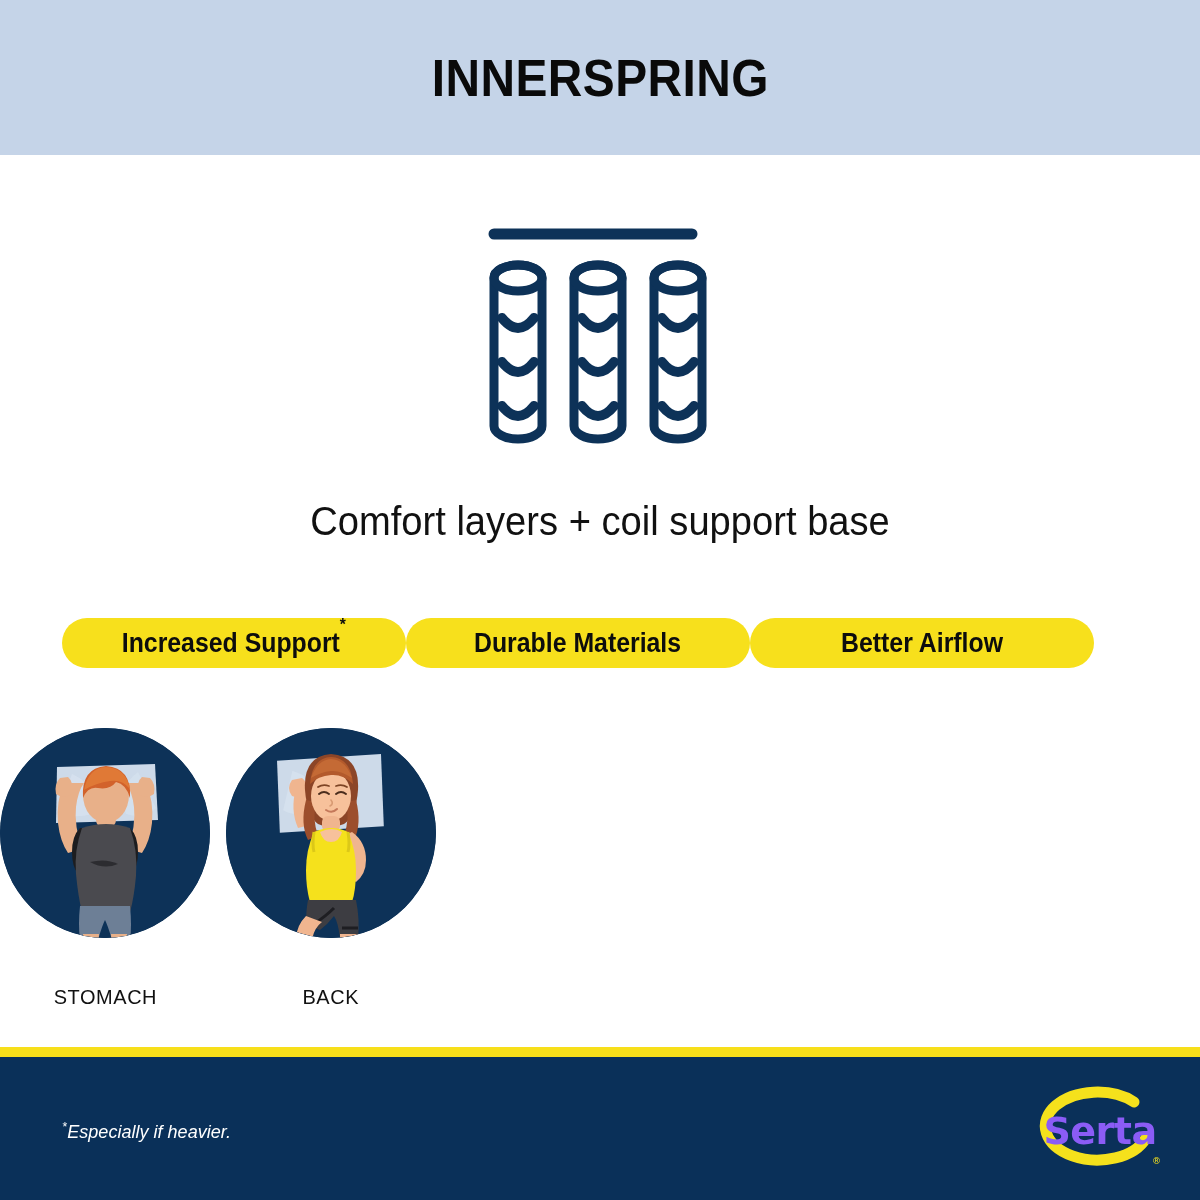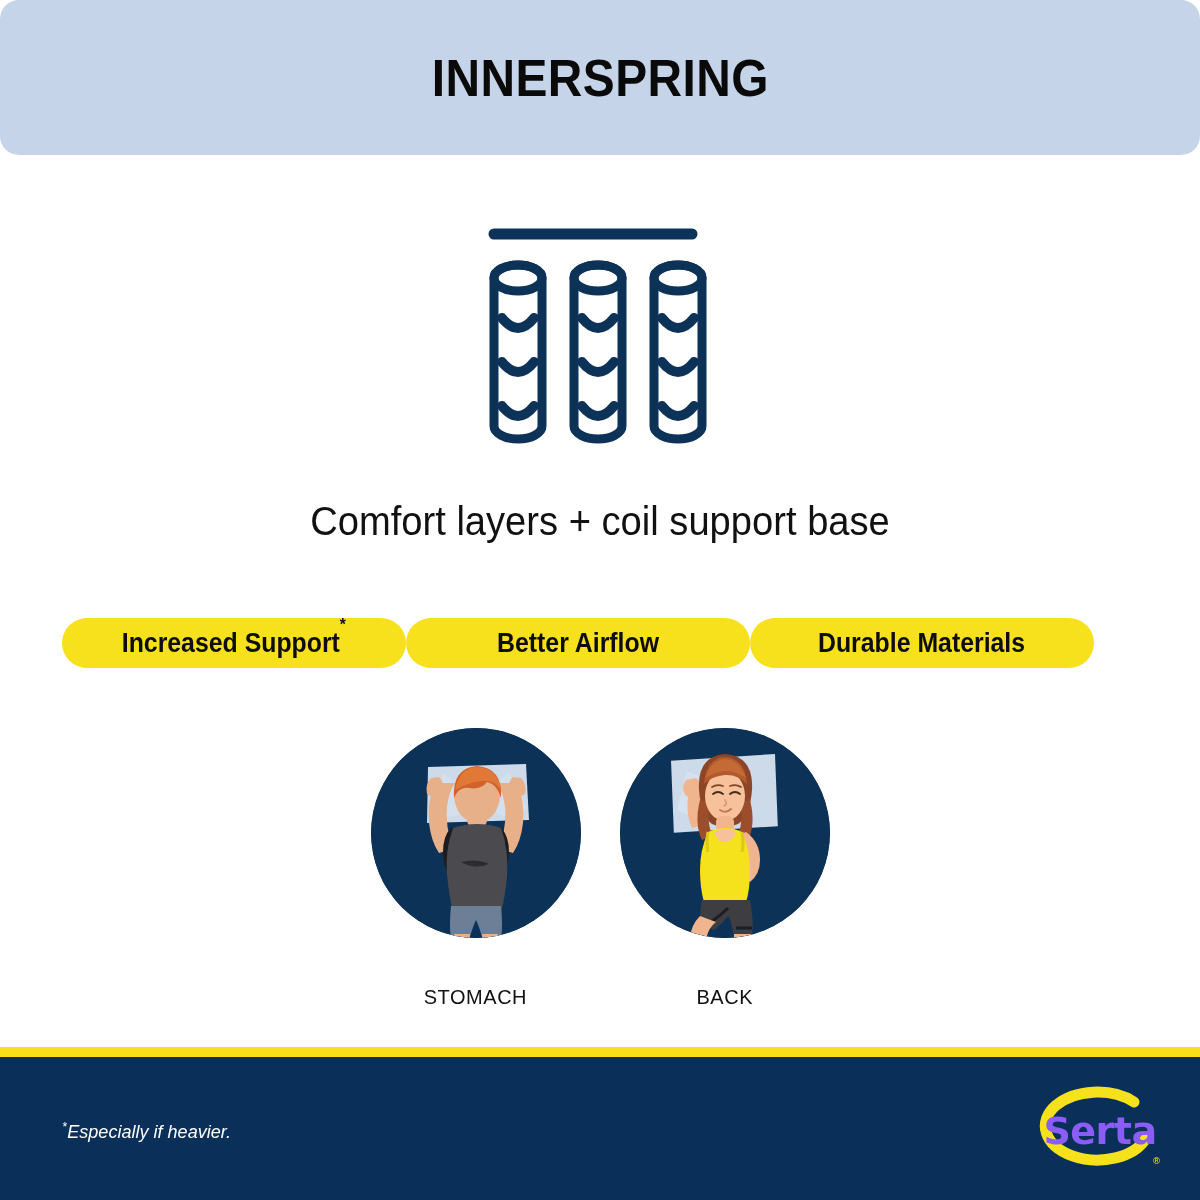--- a/index.html
+++ b/index.html
@@ -18,21 +18,20 @@
   
   .header-band {
     position: absolute;
     left: 0; top: 0;
     width: 1200px;
     height: 155px;
     background: #c5d4e8;
     display: flex;
     align-items: center;
     justify-content: center;
-    border-radius: 19px;
   }
   .header-title {
     font-family: "Liberation Sans Narrow", "Liberation Sans", sans-serif;
     font-weight: bold;
     font-size: 52px;
     letter-spacing: 0.5px;
     color: #0a0a0a;
     transform: scaleX(0.92);
     white-space: nowrap;
   }
@@ -93,22 +92,21 @@
     position: relative;
   }
 
   
   .sleepers {
     position: absolute;
     left: 0;
     top: 728px;
     width: 1200px;
     display: flex;
-    justify-content: center;
-    gap: 39px;
+    gap: 16px;
   }
   .sleeper-cell {
     width: 210px;
     display: flex;
     flex-direction: column;
     align-items: center;
   }
   .sleeper-circle {
     width: 210px;
     height: 210px;
@@ -220,25 +218,25 @@
 
 <div class="tagline">Comfort layers + coil support base</div>
 
 <div class="pill-row">
 
   <div class="pill">
     <span class="pill-label"><span>Increased Support</span><sup>*</sup></span>
   </div>
 
   <div class="pill">
+    <span class="pill-label"><span>Durable Materials</span><sup></sup></span>
+  </div>
+
+  <div class="pill">
     <span class="pill-label"><span>Better Airflow</span><sup></sup></span>
-  </div>
-
-  <div class="pill">
-    <span class="pill-label"><span>Durable Materials</span><sup></sup></span>
   </div>
 
 </div>
 
 <div class="sleepers">
 
   <div class="sleeper-cell">
     <div class="sleeper-circle">
       <svg width="210" height="210" viewBox="0 0 210 210">
         <defs>

